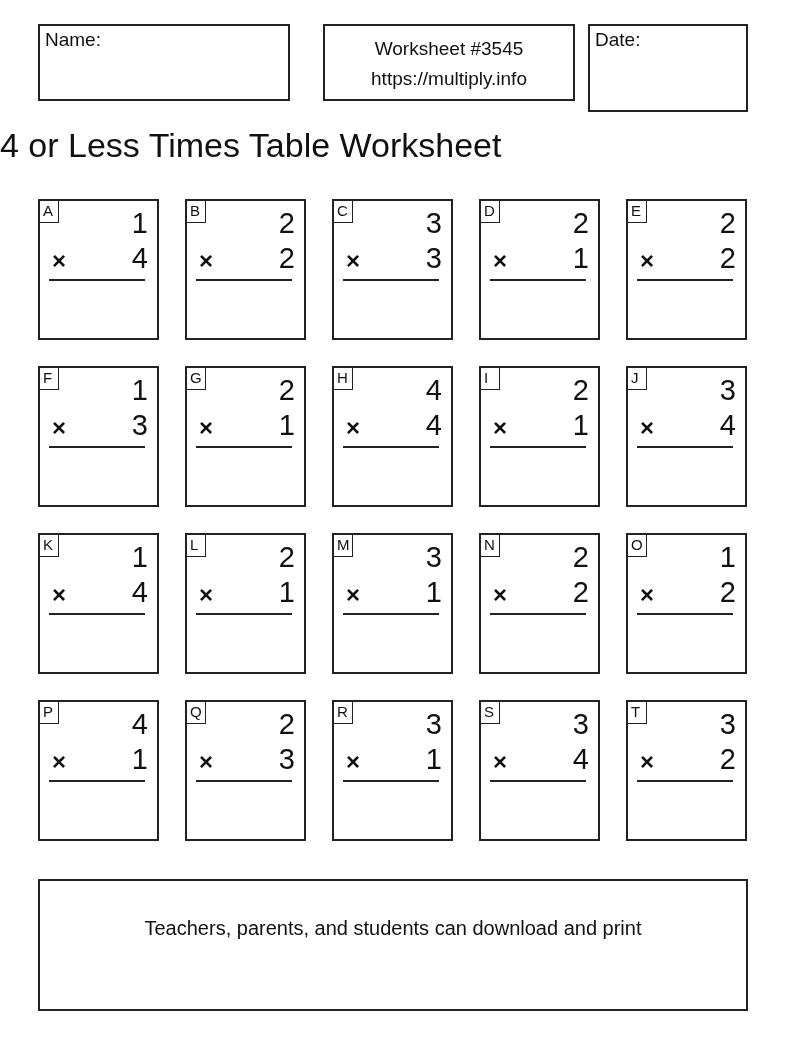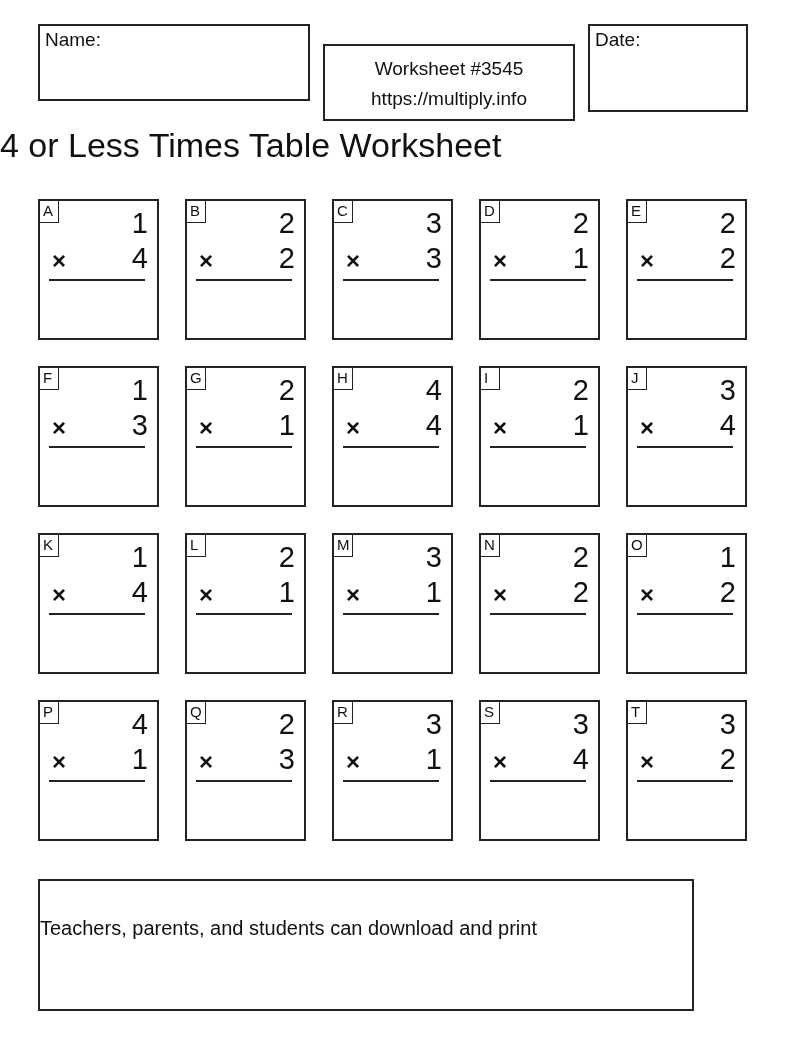--- a/index.html
+++ b/index.html
@@ -1,31 +1,31 @@
 <!DOCTYPE html>
 <html><head>
 <meta charset="utf-8">
 <style>
   html, body { margin: 0; padding: 0; background: #ffffff; }
   body { width: 786px; height: 1056px; position: relative; font-family: "Liberation Sans", sans-serif; color: #111; overflow: hidden; }
   .hbox { position: absolute; border: 2px solid #222; box-sizing: border-box; background: #fff; }
-  .name-box { left: 38px; top: 24px; width: 272px; height: 77px; }
-  .ws-box { left: 323px; top: 24px; width: 252px; height: 77px; text-align: center; margin-top: 20px; }
+  .name-box { left: 38px; top: 24px; width: 252px; height: 77px; }
+  .ws-box { left: 323px; top: 24px; width: 252px; height: 77px; text-align: center; }
   .date-box { left: 588px; top: 24px; width: 160px; height: 88px; }
   .hlabel { position: absolute; left: 5px; top: 3px; font-size: 19px; }
   .ws-line1 { position: absolute; left: 0; right: 0; top: 12px; font-size: 19px; }
   .ws-line2 { position: absolute; left: 0; right: 0; top: 42px; font-size: 19px; }
   .title { position: absolute; left: 0; right: 0; top: 126px; font-size: 34px; }
   .prob { position: absolute; width: 121px; height: 141px; border: 2px solid #222; box-sizing: border-box; background: #fff; }
   .plabel { position: absolute; left: 0; top: 0; width: 19px; height: 22px; border-right: 1.5px solid #222; border-bottom: 1.5px solid #222; font-size: 15px; line-height: 20px; padding-left: 3px; box-sizing: border-box; }
   .top-num { position: absolute; right: 9px; top: 6px; font-size: 29px; }
   .times { position: absolute; left: 12px; top: 46px; font-size: 24px; font-weight: bold; }
   .bot-num { position: absolute; right: 9px; top: 41px; font-size: 29px; }
   .rule { position: absolute; left: 9px; right: 12px; top: 78px; height: 2px; background: #222; }
-  .footer { position: absolute; left: 38px; top: 879px; width: 656px; height: 132px; border: 2px solid #222; box-sizing: border-box; }
+  .footer { position: absolute; left: 38px; top: 879px; width: 710px; height: 132px; border: 2px solid #222; box-sizing: border-box; text-align: center; }
   .f1 { position: absolute; left: 0; right: 0; top: 36px; font-size: 20px; }
   .f2 { position: absolute; left: 0; right: 0; top: 71px; font-size: 20px; }
 </style>
 </head>
 <body>
 
 <div class="hbox name-box">
   <span class="hlabel">Name:</span>
 </div>
 <div class="hbox ws-box">

